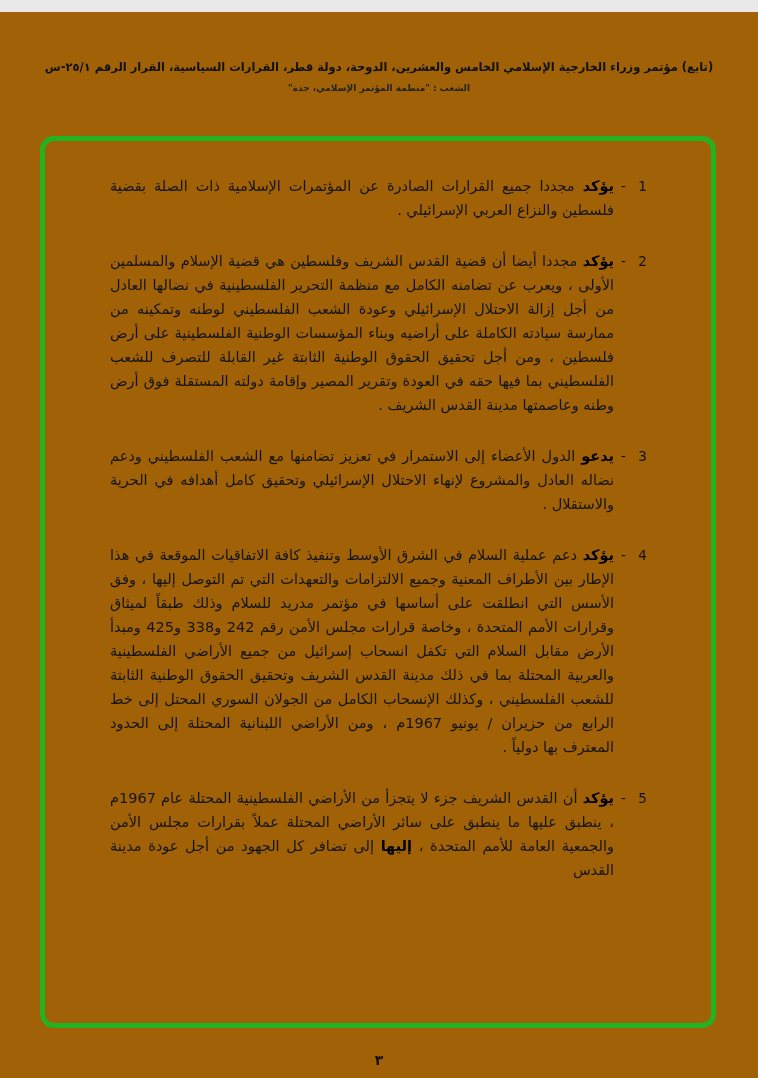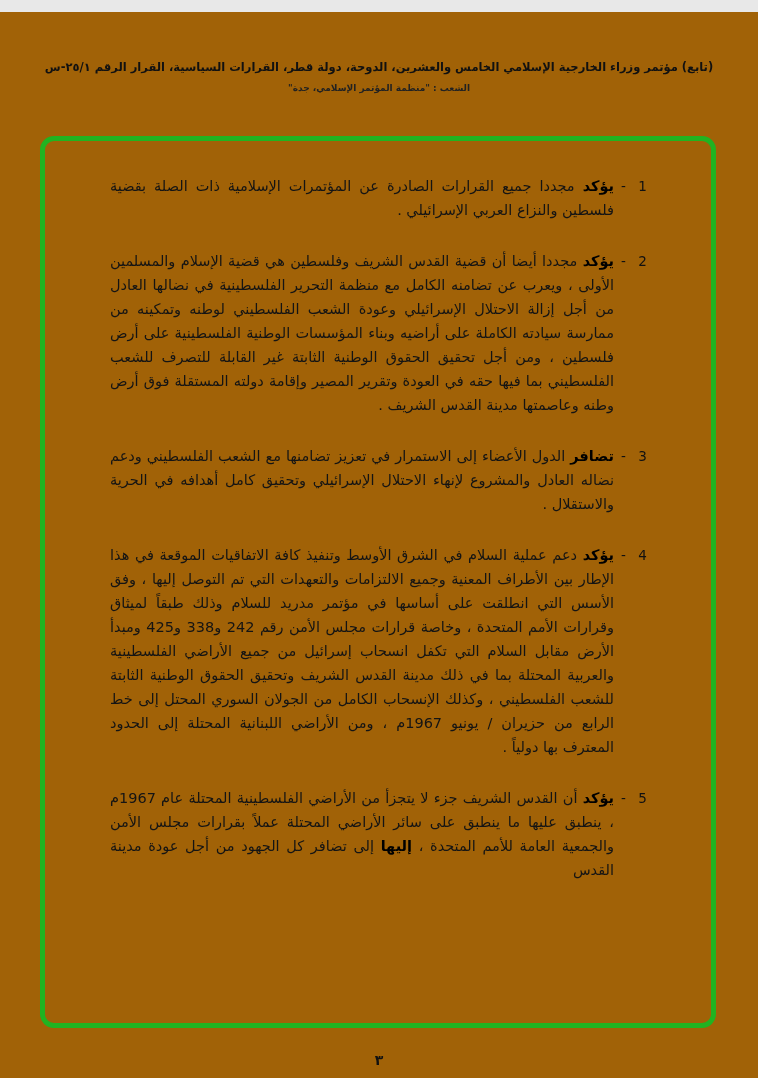--- a/index.html
+++ b/index.html
@@ -105,21 +105,21 @@
       <p class="text"><b>يؤكد</b> <span>مجددا جميع القرارات الصادرة عن المؤتمرات الإسلامية ذات الصلة بقضية فلسطين والنزاع العربي الإسرائيلي .</span></p>
     </div>
 
     <div class="para">
       <span class="num">- 2</span>
       <p class="text"><b>يؤكد</b> <span>مجددا أيضا أن قضية القدس الشريف وفلسطين هي قضية الإسلام والمسلمين الأولى ، ويعرب عن تضامنه الكامل مع منظمة التحرير الفلسطينية في نضالها العادل من أجل إزالة الاحتلال الإسرائيلي وعودة الشعب الفلسطيني لوطنه وتمكينه من ممارسة سيادته الكاملة على أراضيه وبناء المؤسسات الوطنية الفلسطينية على أرض فلسطين ، ومن أجل تحقيق الحقوق الوطنية الثابتة غير القابلة للتصرف للشعب الفلسطيني بما فيها حقه في العودة وتقرير المصير وإقامة دولته المستقلة فوق أرض وطنه وعاصمتها مدينة القدس الشريف .</span></p>
     </div>
 
     <div class="para">
       <span class="num">- 3</span>
-      <p class="text"><b>تضافر</b> <span>الدول الأعضاء إلى الاستمرار في تعزيز تضامنها مع الشعب الفلسطيني ودعم نضاله العادل والمشروع لإنهاء الاحتلال الإسرائيلي وتحقيق كامل أهدافه في الحرية والاستقلال .</span></p>
+      <p class="text"><b>يدعو</b> <span>الدول الأعضاء إلى الاستمرار في تعزيز تضامنها مع الشعب الفلسطيني ودعم نضاله العادل والمشروع لإنهاء الاحتلال الإسرائيلي وتحقيق كامل أهدافه في الحرية والاستقلال .</span></p>
     </div>
 
     <div class="para">
       <span class="num">- 4</span>
       <p class="text"><b>يؤكد</b> <span>دعم عملية السلام في الشرق الأوسط وتنفيذ كافة الاتفاقيات الموقعة في هذا الإطار بين الأطراف المعنية وجميع الالتزامات والتعهدات التي تم التوصل إليها ، وفق الأسس التي انطلقت على أساسها في مؤتمر مدريد للسلام وذلك طبقاً لميثاق وقرارات الأمم المتحدة ، وخاصة قرارات مجلس الأمن رقم 242 و338 و425 ومبدأ الأرض مقابل السلام التي تكفل انسحاب إسرائيل من جميع الأراضي الفلسطينية والعربية المحتلة بما في ذلك مدينة القدس الشريف وتحقيق الحقوق الوطنية الثابتة للشعب الفلسطيني ، وكذلك الإنسحاب الكامل من الجولان السوري المحتل إلى خط الرابع من حزيران / يونيو 1967م ، ومن الأراضي اللبنانية المحتلة إلى الحدود المعترف بها دولياً .</span></p>
     </div>
 
     <div class="para">
       <span class="num">- 5</span>
       <p class="text"><b>يؤكد</b> <span>أن القدس الشريف جزء لا يتجزأ من الأراضي الفلسطينية المحتلة عام 1967م ، ينطبق عليها ما ينطبق على سائر الأراضي المحتلة عملاً بقرارات مجلس الأمن والجمعية العامة للأمم المتحدة ،</span> <b>إليها</b> <span>إلى تضافر كل الجهود من أجل عودة مدينة القدس</span></p>

